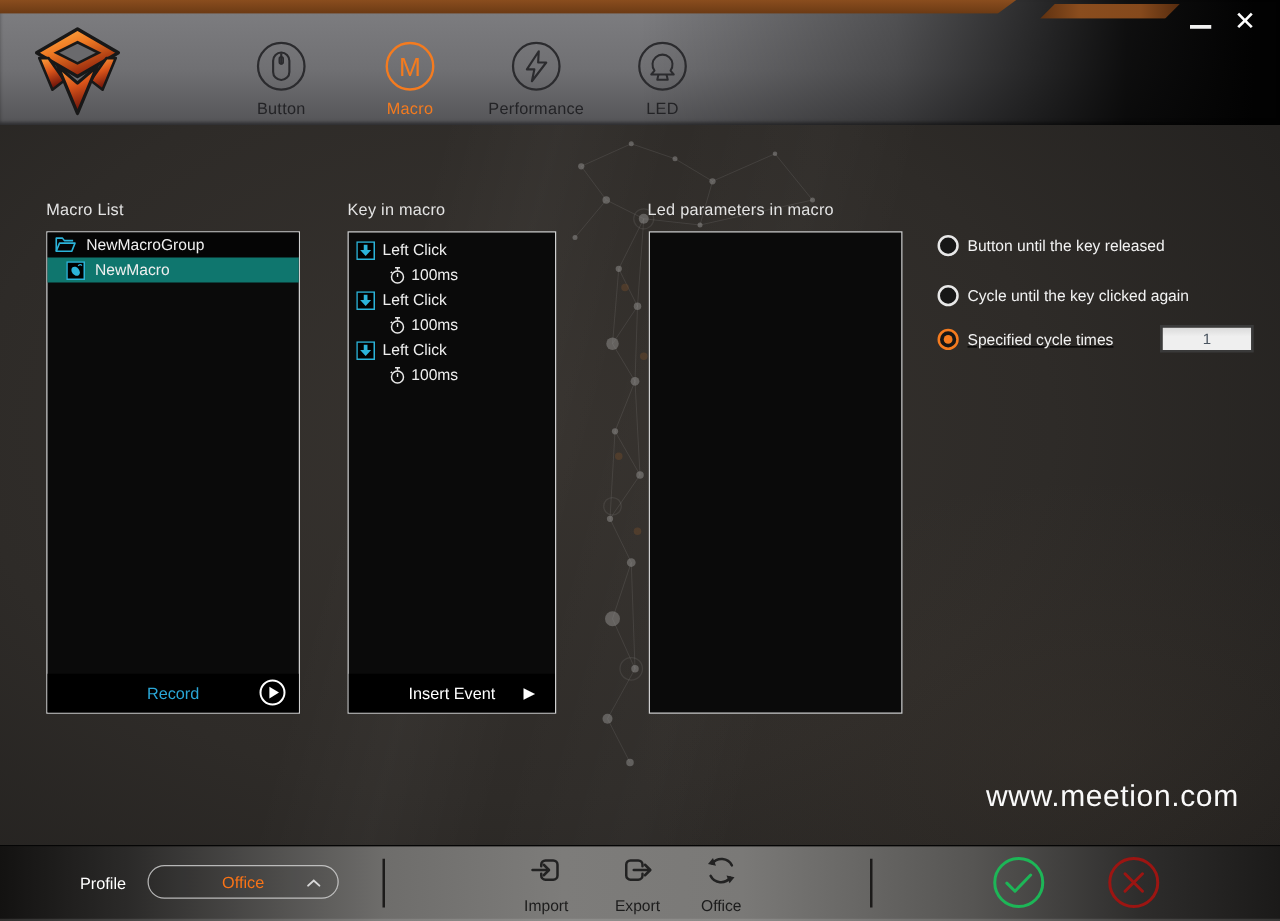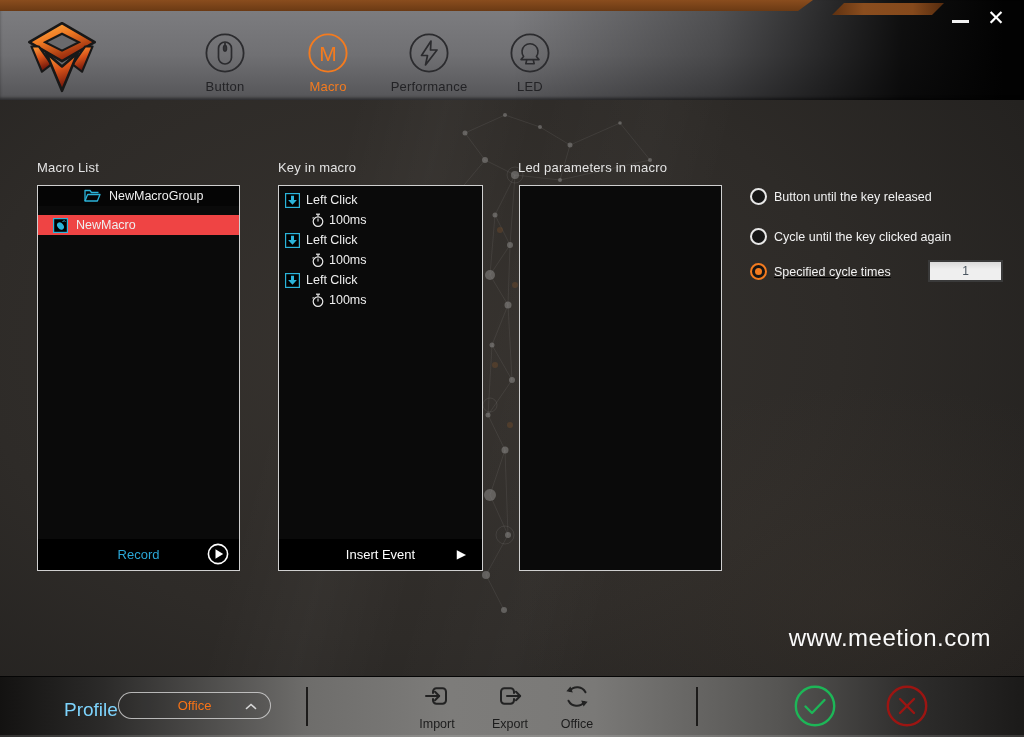--- a/index.html
+++ b/index.html
@@ -40,26 +40,26 @@
   .content::before { content:""; position:absolute; inset:0; pointer-events:none;
     background:
       linear-gradient(105deg, transparent 30%, rgba(255,255,255,0.028) 38%, transparent 46%, rgba(255,255,255,0.02) 56%, transparent 63%); }
   .constellation { position:absolute; left:420px; top:5px; width:330px; height:530px; opacity:0.55; pointer-events:none; }
 
   .panel-title { position:absolute; top:60px; font-size:13px; color:#e3e3e3; letter-spacing:0.2px; }
   .t-macro { left:37px; } .t-key { left:278px; } .t-led { left:518px; }
 
   .panel { position:absolute; top:85px; height:386px; background:#0a0a0a; border:1px solid #cfcfcf; }
   .p-macro { left:37px; width:203px; }
-  .p-key   { left:278px; width:205px; }
+  .p-key   { left:278px; width:167px; }
   .p-led   { left:519px; width:203px; }
 
   .ml-row { position:relative; height:20px; display:flex; align-items:center; font-size:12.5px; color:#efefef; }
-  .ml-row.group { background:#050505;padding-left:40px; }
-  .ml-row.selected { background:#ef4444;margin-top:9px; }
+  .ml-row.group { background:#050505; }
+  .ml-row.selected { background:#0f766e; }
   .ml-row .ic { display:inline-block; flex:none; }
   .ml-row.group .ic { margin-left:6px; margin-right:8px; }
   .ml-row.selected .ic { margin-left:15px; margin-right:8px; }
 
   .bottom-bar { position:absolute; left:0; right:0; bottom:0; height:31px; background:#000;
     display:flex; align-items:center; justify-content:center; }
   .record-label { color:#2aa6d6; font-size:13px; }
   .insert-label { color:#fff; font-size:13px; }
   .play-ic { position:absolute; right:10px; top:4px; }
   .insert-arrow { position:absolute; right:16px; top:8px; color:#fff; font-size:12px; }
@@ -80,21 +80,21 @@
   .times-input { position:absolute; left:928px; top:160px; width:75px; height:22px;
     background:linear-gradient(to bottom,#dadada,#efefef 40%); border:2px solid #3a3a3a;
     text-align:center; font-size:12px; color:#4a5560; font-family:"Liberation Sans",sans-serif; }
 
   .website { position:absolute; right:33px; top:524px; font-size:24px; color:#fafafa; letter-spacing:0.5px; }
 
   
   .footer { position:absolute; left:0; top:676px; width:1024px; height:61px; border-top:1px solid #050505;
     background:linear-gradient(to right,#131211 0%, #2b2a29 10%, #6e6d6b 30%, #7d7c7a 44%, #7a7977 58%, #565553 76%, #2e2d2c 89%, #1b1a19 100%); }
   .footer::after { content:""; position:absolute; left:0; right:0; bottom:0; height:2px; background:rgba(255,255,255,0.13); }
-  .profile-label { position:absolute; left:64px; top:699px; font-size:19px; color:#7dd3fc; }
+  .profile-label { position:absolute; left:64px; top:699px; font-size:13px; color:#ffffff; }
   .profile-pill { position:absolute; left:118px; top:692px; width:153px; height:27px; border:1px solid rgba(216,216,216,0.8);
     border-radius:14px; background:rgba(0,0,0,0.07); display:flex; align-items:center; justify-content:center; cursor:pointer; }
   .profile-value { font-size:13px; color:#f97316; }
   .pill-chevron { position:absolute; right:13px; top:10px; }
   .v-div { position:absolute; width:2px; height:39px; top:687px; background:#1c1b1a; }
   .div-1 { left:306px; } .div-2 { left:696px; }
   .action { position:absolute; top:681px; width:70px; text-align:center; cursor:pointer; }
   .a-import { left:402px; } .a-export { left:475px; } .a-reset { left:542px; }
   .action .lbl { display:block; margin-top:2px; font-size:12.5px; color:#1c1c1c; }
   .round-btn { position:absolute; top:685px; width:42px; height:42px; cursor:pointer; }

